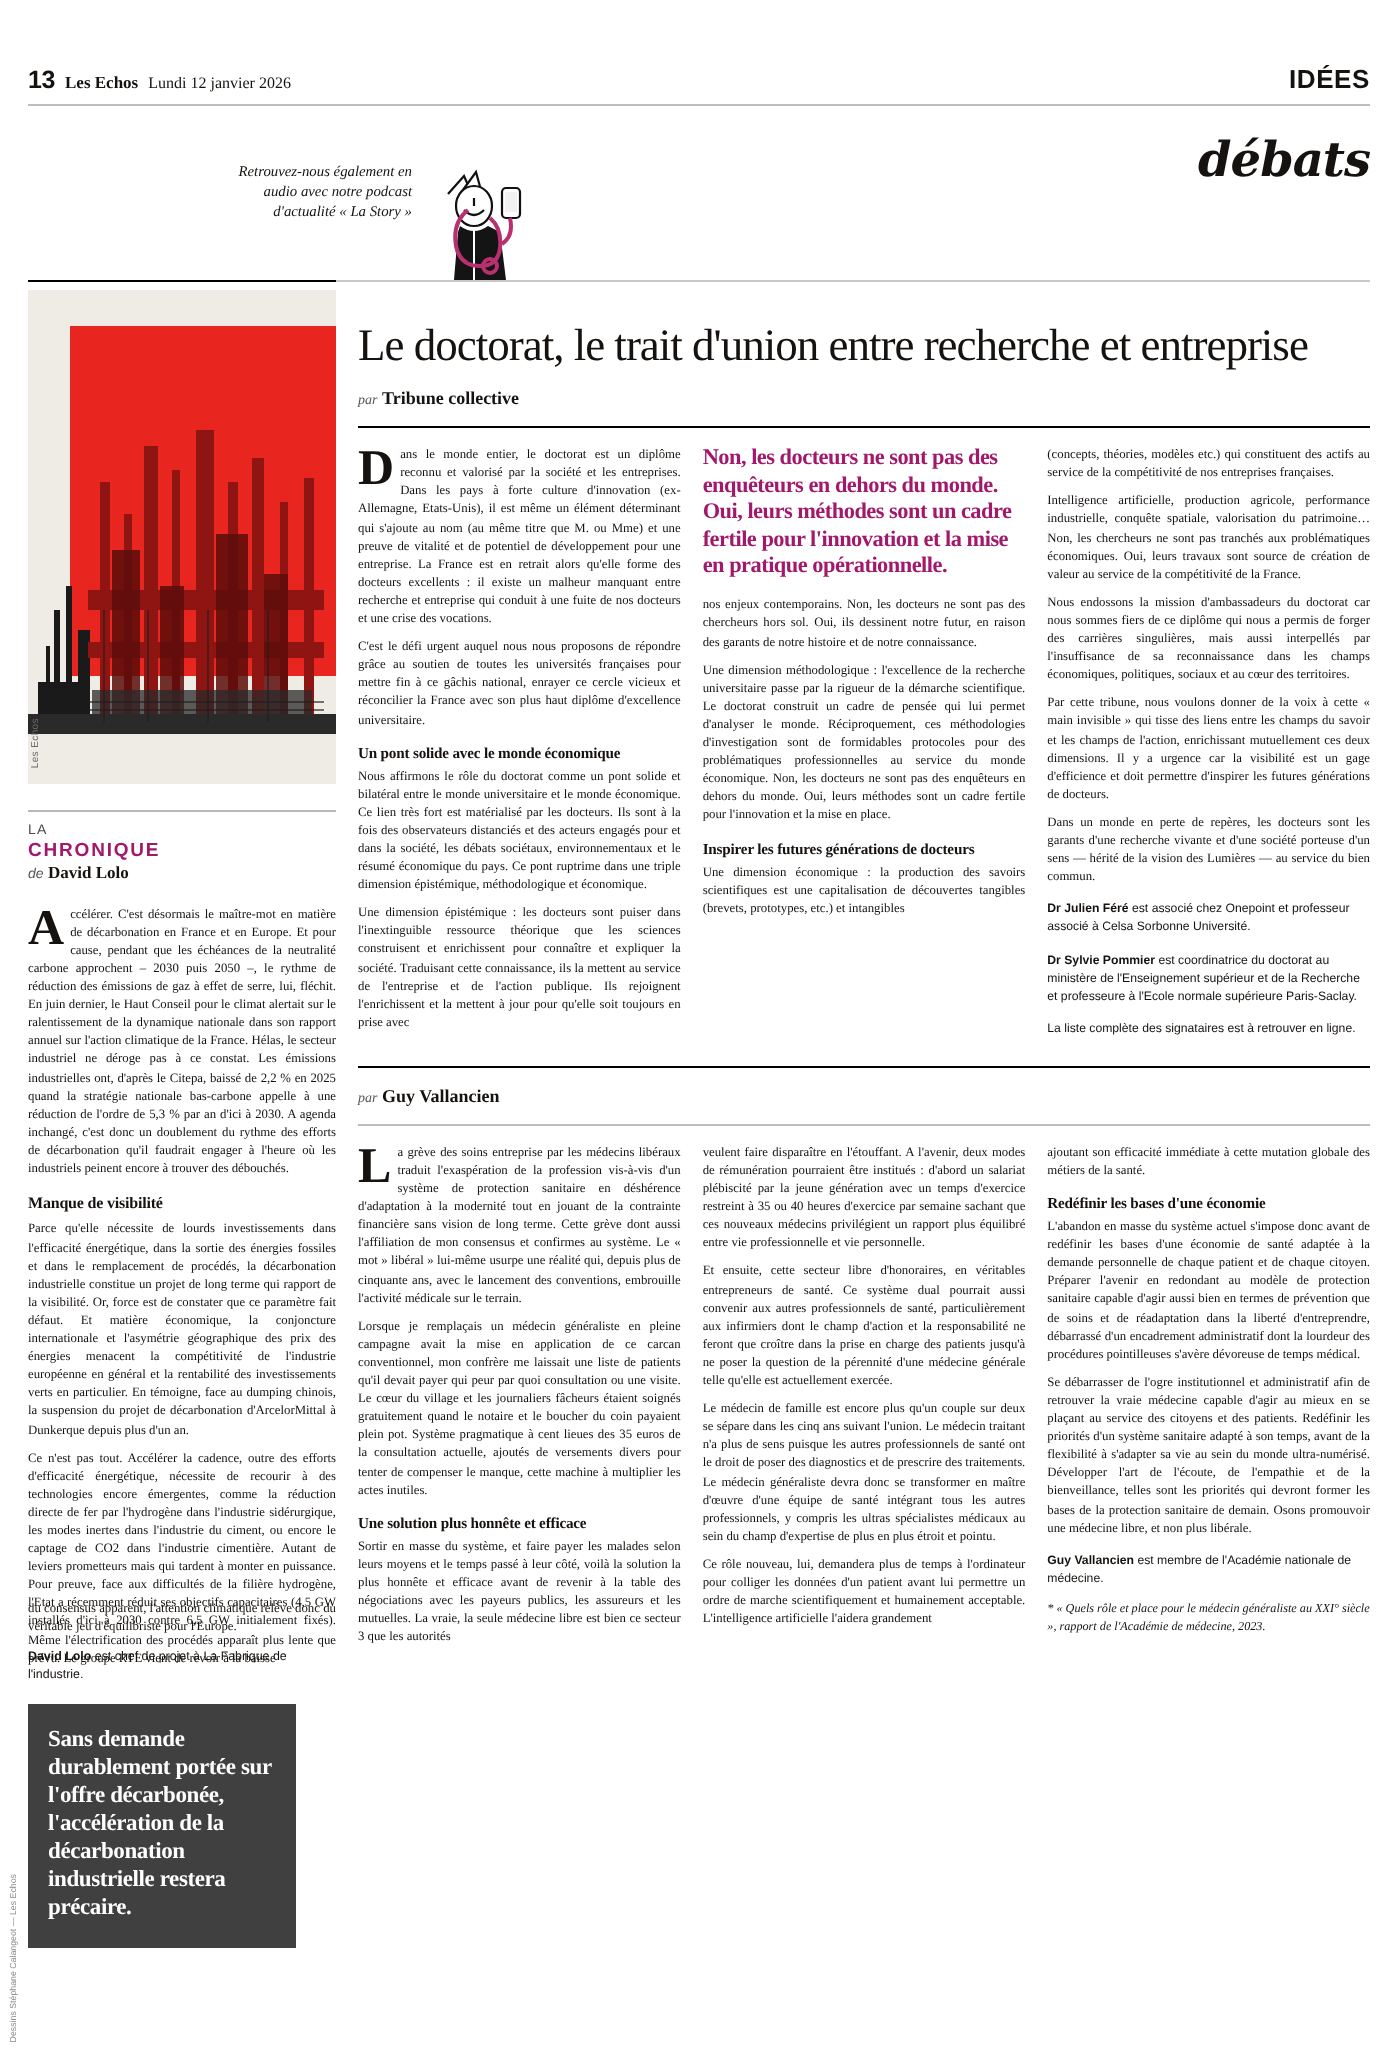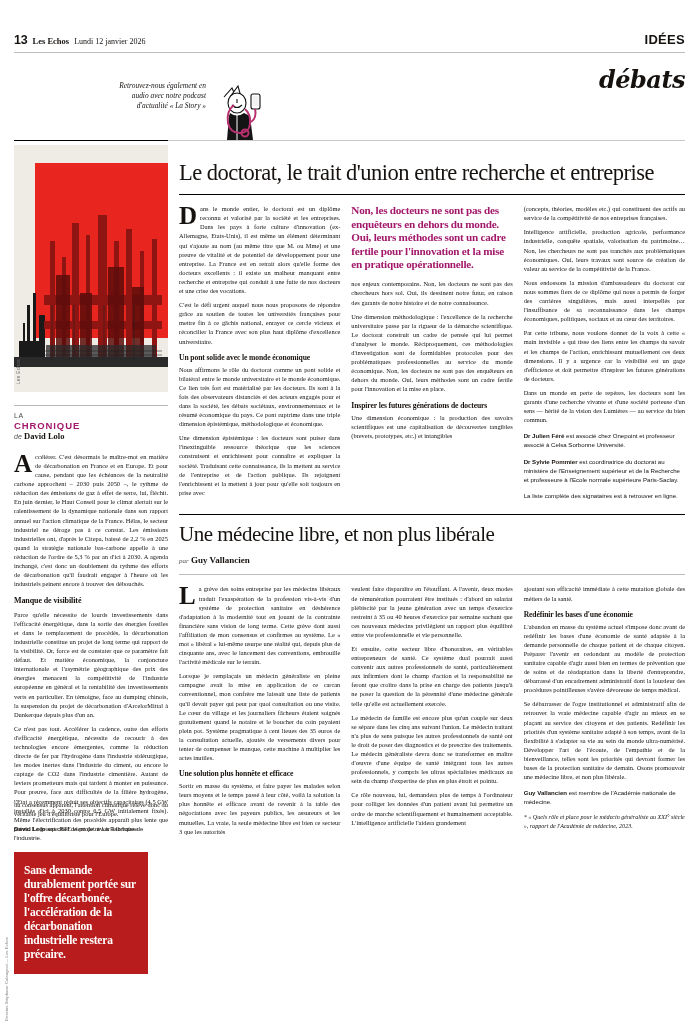--- a/index.html
+++ b/index.html
@@ -183,21 +183,21 @@
     letter-spacing: -0.1px;
   }
   .bio {
     font-family: "Liberation Sans", sans-serif;
     font-size: 6.2px;
     line-height: 1.45;
     margin-top: 7px;
   }
   .bio b { font-weight: bold; }
   .magenta-box {
-    background: #b91c1c;
+    background: #404040;
     color: #fff;
     margin-top: 9px;
     padding: 11px 10px 13px 10px;
     width: 134px;
     box-sizing: border-box;
   }
   .magenta-box p {
     margin: 0;
     font-family: "Liberation Serif", serif;
     font-weight: bold;
@@ -382,20 +382,24 @@
         <p>Ce n'est pas tout. Accélérer la cadence, outre des efforts d'efficacité énergétique, nécessite de recourir à des technologies encore émergentes, comme la réduction directe de fer par l'hydrogène dans l'industrie sidérurgique, les modes inertes dans l'industrie du ciment, ou encore le captage de CO2 dans l'industrie cimentière. Autant de leviers prometteurs mais qui tardent à monter en puissance. Pour preuve, face aux difficultés de la filière hydrogène, l'Etat a récemment réduit ses objectifs capacitaires (4,5 GW installés d'ici à 2030 contre 6,5 GW initialement fixés). Même l'électrification des procédés apparaît plus lente que prévu. Le groupe RTE vient de revoir à la baisse</p>
       </div>
 
       <div class="side-credit">Dessins Stéphane Calangeot — Les Echos</div>
     </div>
 
     <div class="col-main">
 
       <div>
         <h2 class="art-head">Le doctorat, le trait d'union entre recherche et entreprise</h2>
+        <div class="byline">
+          <i>par</i>
+          <b>Tribune collective</b>
+        </div>
         <div class="art-rule"></div>
 
         <div class="cols3">
           <div class="c">
             <p class="dropcap">Dans le monde entier, le doctorat est un diplôme reconnu et valorisé par la société et les entreprises. Dans les pays à forte culture d'innovation (ex-Allemagne, Etats-Unis), il est même un élément déterminant qui s'ajoute au nom (au même titre que M. ou Mme) et une preuve de vitalité et de potentiel de développement pour une entreprise. La France est en retrait alors qu'elle forme des docteurs excellents : il existe un malheur manquant entre recherche et entreprise qui conduit à une fuite de nos docteurs et une crise des vocations.</p>
             <p>C'est le défi urgent auquel nous nous proposons de répondre grâce au soutien de toutes les universités françaises pour mettre fin à ce gâchis national, enrayer ce cercle vicieux et réconcilier la France avec son plus haut diplôme d'excellence universitaire.</p>
             <div class="sub-h">Un pont solide avec le monde économique</div>
             <p>Nous affirmons le rôle du doctorat comme un pont solide et bilatéral entre le monde universitaire et le monde économique. Ce lien très fort est matérialisé par les docteurs. Ils sont à la fois des observateurs distanciés et des acteurs engagés pour et dans la société, les débats sociétaux, environnementaux et le résumé économique du pays. Ce pont ruptrime dans une triple dimension épistémique, méthodologique et économique.</p>
             <p>Une dimension épistémique : les docteurs sont puiser dans l'inextinguible ressource théorique que les sciences construisent et enrichissent pour connaître et expliquer la société. Traduisant cette connaissance, ils la mettent au service de l'entreprise et de l'action publique. Ils rejoignent l'enrichissent et la mettent à jour pour qu'elle soit toujours en prise avec</p>
           </div>
@@ -420,21 +424,20 @@
               <b>Dr Sylvie Pommier</b>
               <span>est coordinatrice du doctorat au ministère de l'Enseignement supérieur et de la Recherche et professeure à l'Ecole normale supérieure Paris-Saclay.</span>
             </div>
             <div class="bio-s">La liste complète des signataires est à retrouver en ligne.</div>
           </div>
         </div>
       </div>
 
       <div style="margin-top:12px">
         <div class="sep-rule"></div>
-        <h2 class="art-head small" style="margin-top:8px">Une médecine libre, et non plus libérale</h2>
         <div class="byline">
           <i>par</i>
           <b>Guy Vallancien</b>
         </div>
         <div class="art-rule thin"></div>
 
         <div class="cols3">
           <div class="c">
             <p class="dropcap">La grève des soins entreprise par les médecins libéraux traduit l'exaspération de la profession vis-à-vis d'un système de protection sanitaire en déshérence d'adaptation à la modernité tout en jouant de la contrainte financière sans vision de long terme. Cette grève dont aussi l'affiliation de mon consensus et confirmes au système. Le « mot » libéral » lui-même usurpe une réalité qui, depuis plus de cinquante ans, avec le lancement des conventions, embrouille l'activité médicale sur le terrain.</p>
             <p>Lorsque je remplaçais un médecin généraliste en pleine campagne avait la mise en application de ce carcan conventionnel, mon confrère me laissait une liste de patients qu'il devait payer qui peur par quoi consultation ou une visite. Le cœur du village et les journaliers fâcheurs étaient soignés gratuitement quand le notaire et le boucher du coin payaient plein pot. Système pragmatique à cent lieues des 35 euros de la consultation actuelle, ajoutés de versements divers pour tenter de compenser le manque, cette machine à multiplier les actes inutiles.</p>

